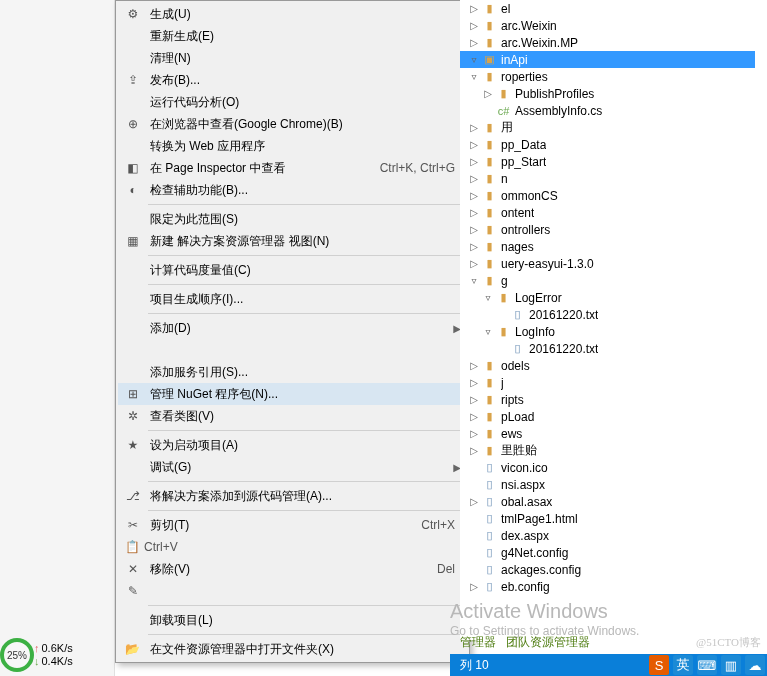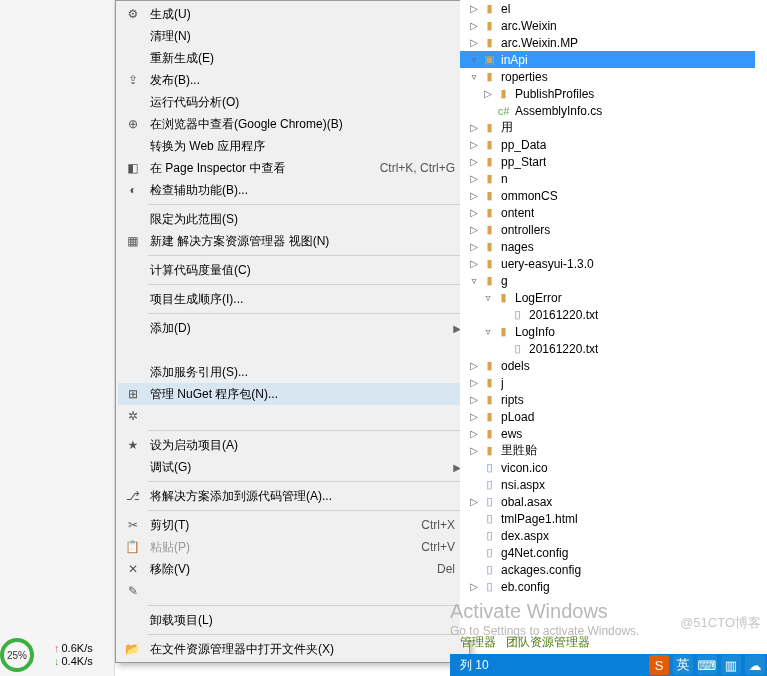--- a/index.html
+++ b/index.html
@@ -129,21 +129,21 @@
     padding: 0 10px;
     font-size: 12px;
     gap: 14px;
   }
 
   .net-widget {
     position: absolute;
     left: 0; bottom: 4px;
     display: flex;
     align-items: center;
-    gap: 20px;
+    gap: 0;
     font-size: 11px;
   }
   .net-circle {
     width: 34px; height: 34px;
     border-radius: 50%;
     border: 4px solid #3cb043;
     display: flex;
     align-items: center; justify-content: center;
     font-size: 10px;
     color: #333;
@@ -165,42 +165,43 @@
     width: 20px; height: 20px;
     display: inline-flex;
     align-items: center; justify-content: center;
     font-size: 13px;
     background: #1b8ad6;
     color: #fff;
     border-radius: 2px;
   }
   .blog-wm {
     position: absolute;
-    right: 6px; bottom: 44px;
+    right: 6px; bottom: 26px;
     color: #c6c6c6;
-    font-size: 13px;
+    font-size: 11px;
+    font-family: Liberation Serif, serif;
   }
 </style>
 </head>
 <body>
 
 <div class="left-gutter"></div>
 
 <div class="context-menu" id="context-menu">
     <div class="menu-item">
       <span class="menu-icon">⚙</span>
       <span class="menu-label">生成(U)</span>
     </div>
     <div class="menu-item">
       <span class="menu-icon"></span>
+      <span class="menu-label">重新生成(E)</span>
+    </div>
+    <div class="menu-item">
+      <span class="menu-icon"></span>
       <span class="menu-label">清理(N)</span>
-    </div>
-    <div class="menu-item">
-      <span class="menu-icon"></span>
-      <span class="menu-label">重新生成(E)</span>
     </div>
     <div class="menu-item">
       <span class="menu-icon">⇪</span>
       <span class="menu-label">发布(B)...</span>
     </div>
     <div class="menu-item">
       <span class="menu-icon"></span>
       <span class="menu-label">运行代码分析(O)</span>
     </div>
     <div class="menu-item">
@@ -251,20 +252,21 @@
     <div class="menu-item">
       <span class="menu-icon"></span>
       <span class="menu-label">添加服务引用(S)...</span>
     </div>
     <div class="menu-item hovered">
       <span class="menu-icon">⊞</span>
       <span class="menu-label">管理 NuGet 程序包(N)...</span>
     </div>
     <div class="menu-item">
       <span class="menu-icon">✲</span>
+      <span class="menu-label">查看类图(V)</span>
     </div>
     <div class="menu-sep"></div>
     <div class="menu-item">
       <span class="menu-icon">★</span>
       <span class="menu-label">设为启动项目(A)</span>
     </div>
     <div class="menu-item">
       <span class="menu-icon"></span>
       <span class="menu-label">调试(G)</span>
       <span class="menu-arrow">▶</span>
@@ -275,21 +277,20 @@
       <span class="menu-label">将解决方案添加到源代码管理(A)...</span>
     </div>
     <div class="menu-sep"></div>
     <div class="menu-item">
       <span class="menu-icon">✂</span>
       <span class="menu-label">剪切(T)</span>
       <span class="menu-shortcut">Ctrl+X</span>
     </div>
     <div class="menu-item disabled">
       <span class="menu-icon">📋</span>
-      <span class="menu-label">粘贴(P)</span>
       <span class="menu-shortcut">Ctrl+V</span>
     </div>
     <div class="menu-item">
       <span class="menu-icon">✕</span>
       <span class="menu-label">移除(V)</span>
       <span class="menu-shortcut">Del</span>
     </div>
     <div class="menu-item">
       <span class="menu-icon">✎</span>
     </div>

